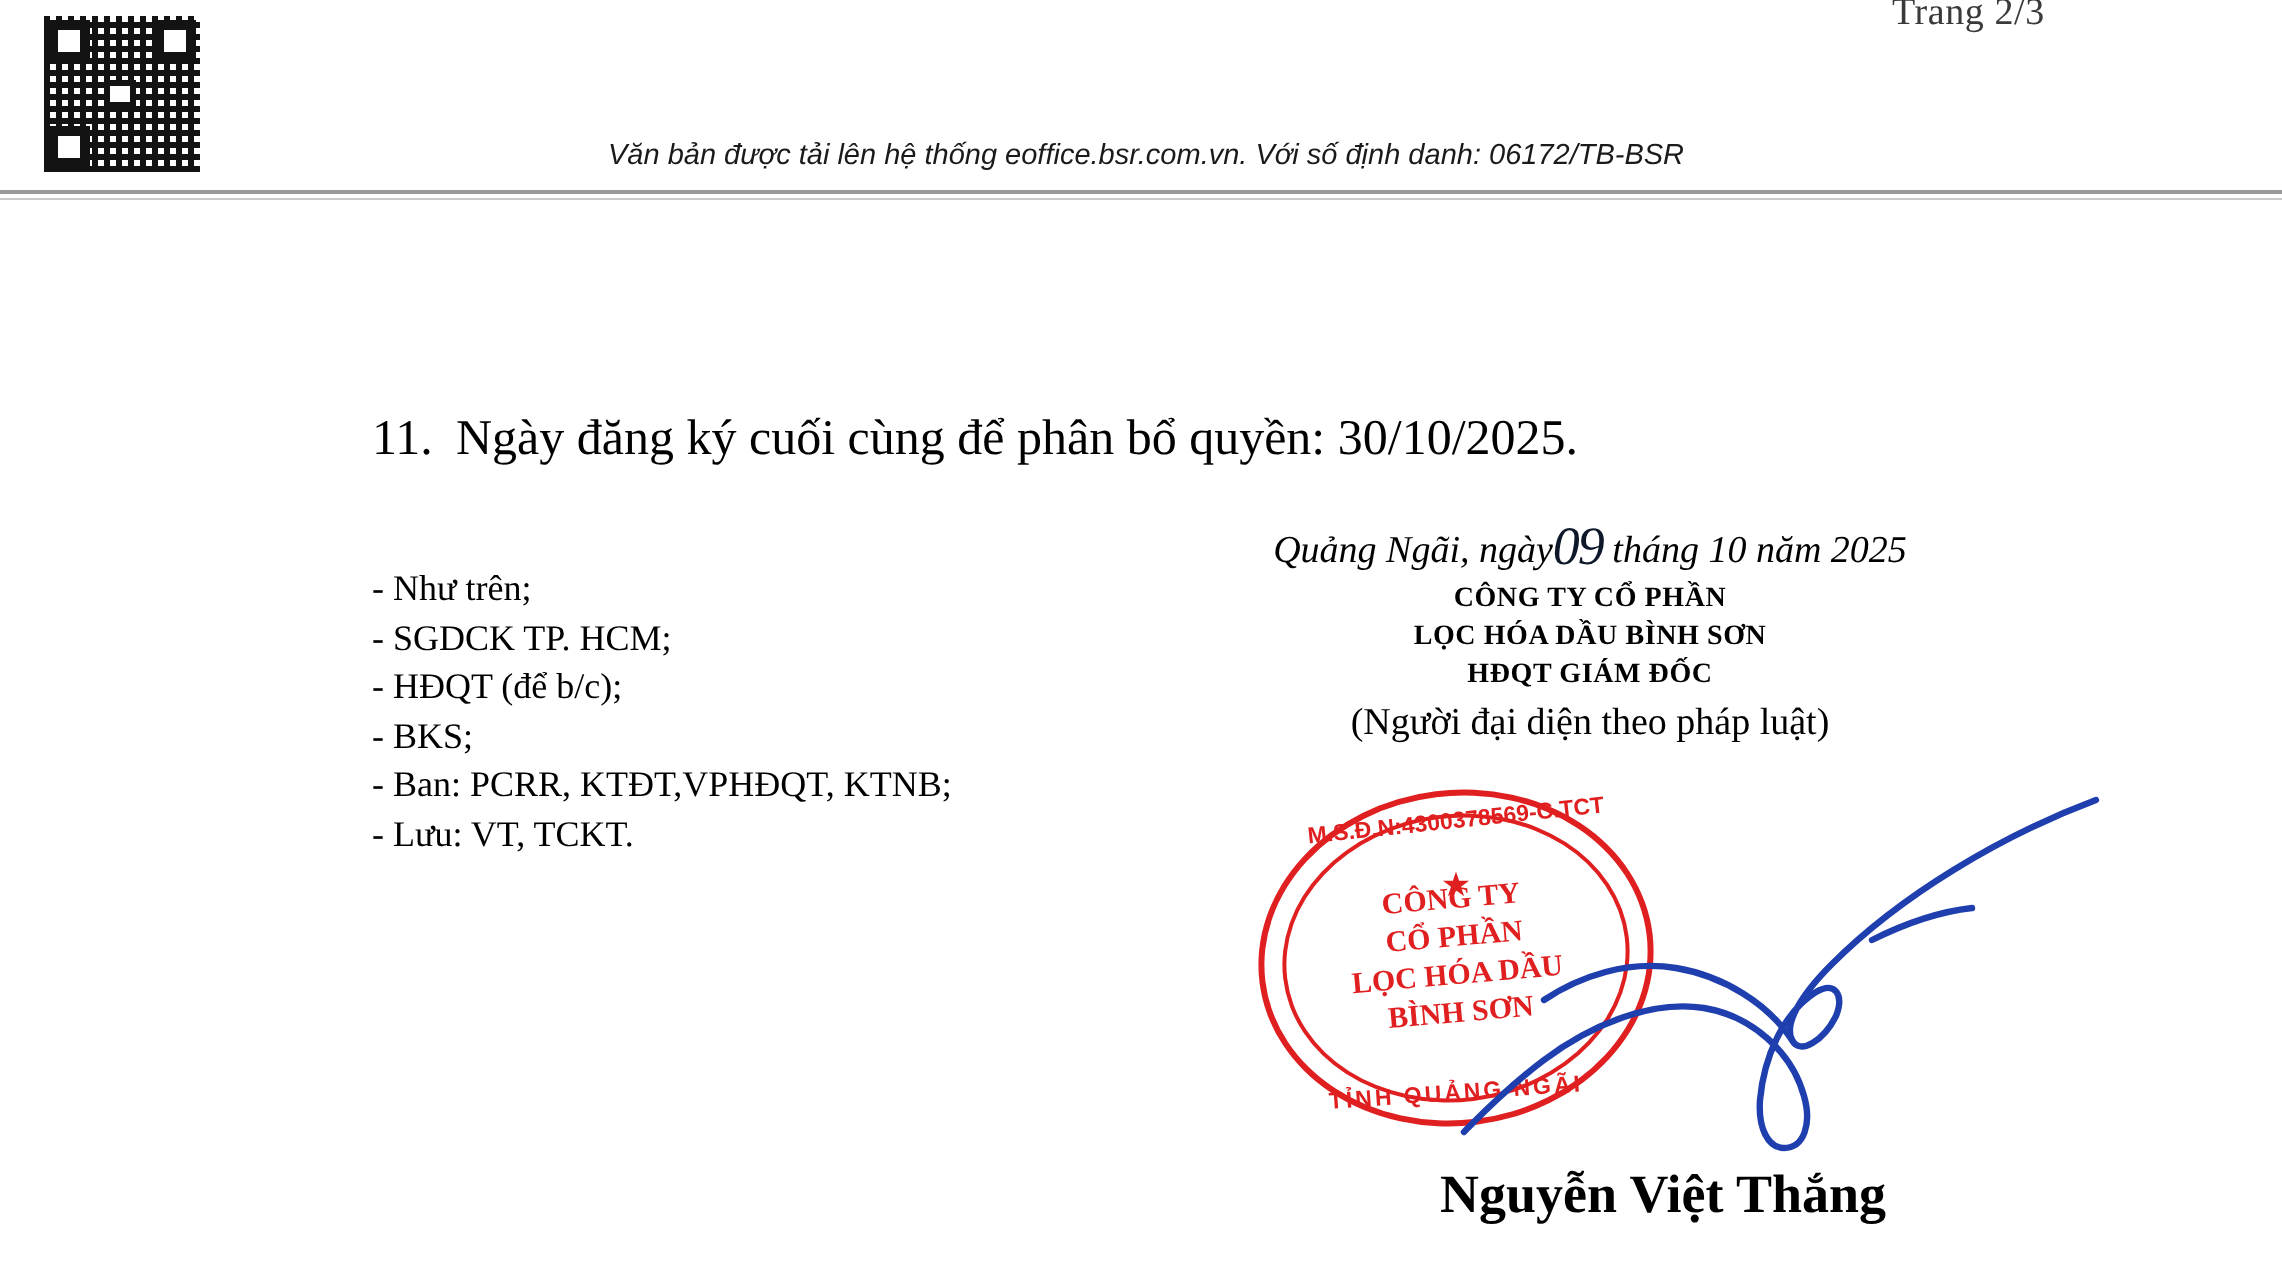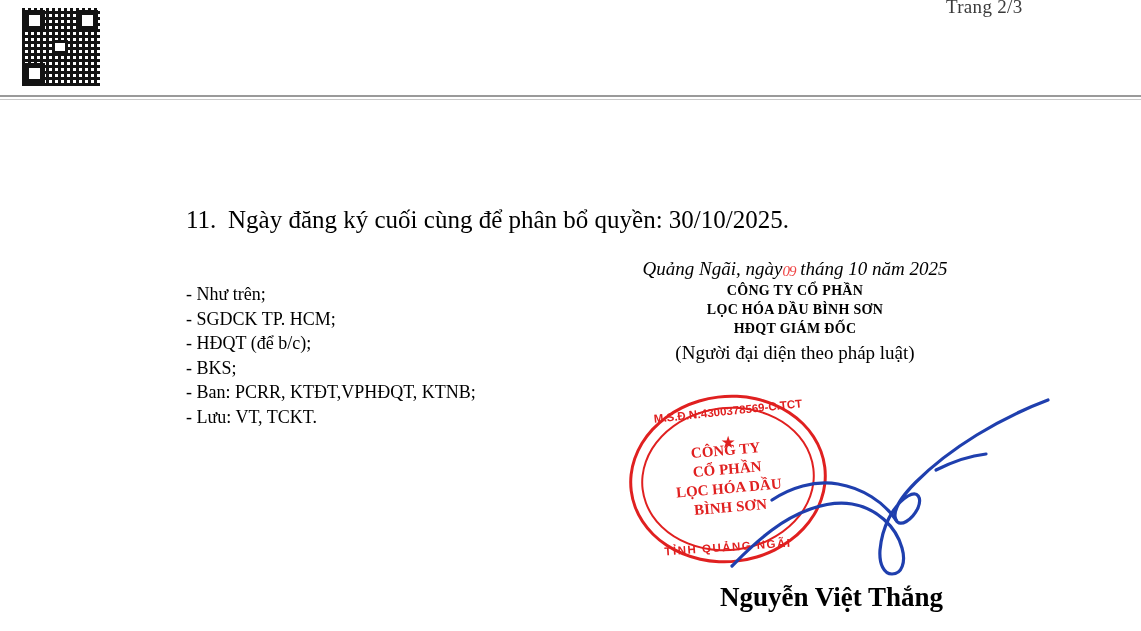--- a/index.html
+++ b/index.html
@@ -127,22 +127,22 @@
   #place-date {
     font-style: italic;
     font-size: 19px;
     white-space: nowrap;
     position: relative;
     display: inline-block;
   }
   #handwritten-day {
     font-family: "Liberation Serif", serif;
     font-style: italic;
-    color: #ef4444;
-    font-size: 15px;
+    color: #0f172a;
+    font-size: 27px;
     vertical-align: -1px;
     letter-spacing: -1px;
   }
   #company-name-1,
   #company-name-2,
   #position-title {
     font-weight: bold;
     font-size: 14px;
     letter-spacing: .3px;
     margin-top: 3px;
@@ -238,20 +238,21 @@
 
 <div id="header-band">
 
   <div id="qr-code">
     <div id="qr-inner-tl"></div>
     <div id="qr-center"></div>
   </div>
 
   <div id="page-number">Trang 2/3</div>
 
+  <div id="eoffice-note">Văn bản được tải lên hệ thống eoffice.bsr.com.vn. Với số định danh: 06172/TB-BSR</div>
 
   <div id="header-rule-1"></div>
   <div id="header-rule-2"></div>
 </div>
 
 <div id="clause-11">
   <span class="num">11.</span><span>Ngày đăng ký cuối cùng để phân bổ quyền: 30/10/2025.</span>
 </div>
 
 <div id="recipients">

